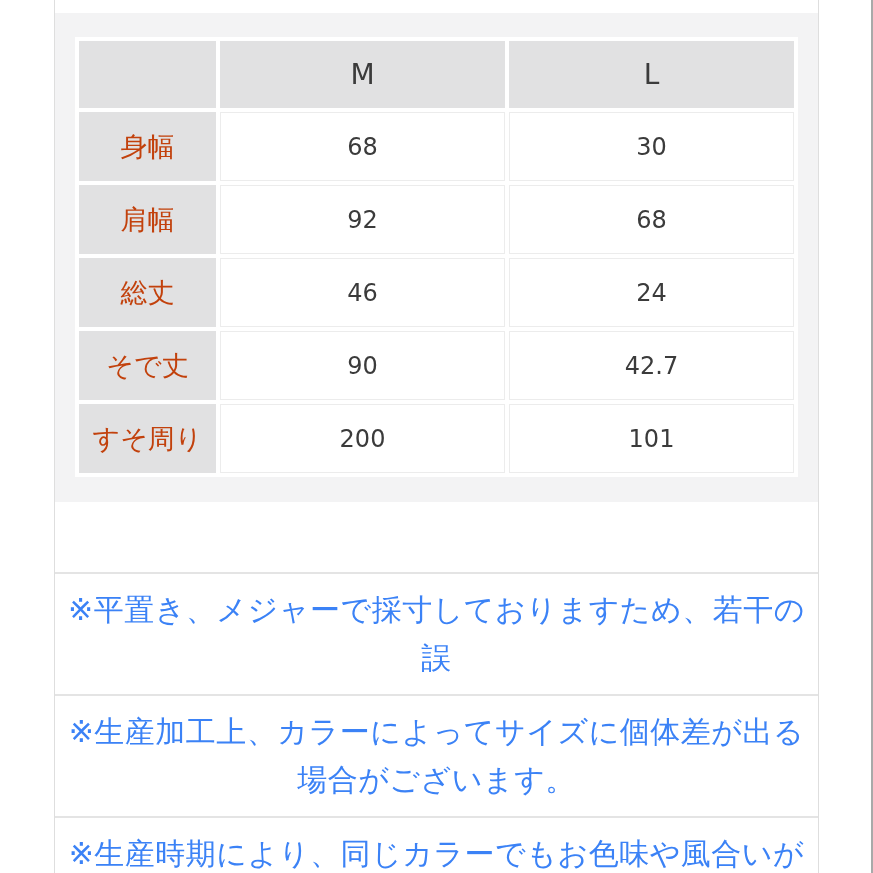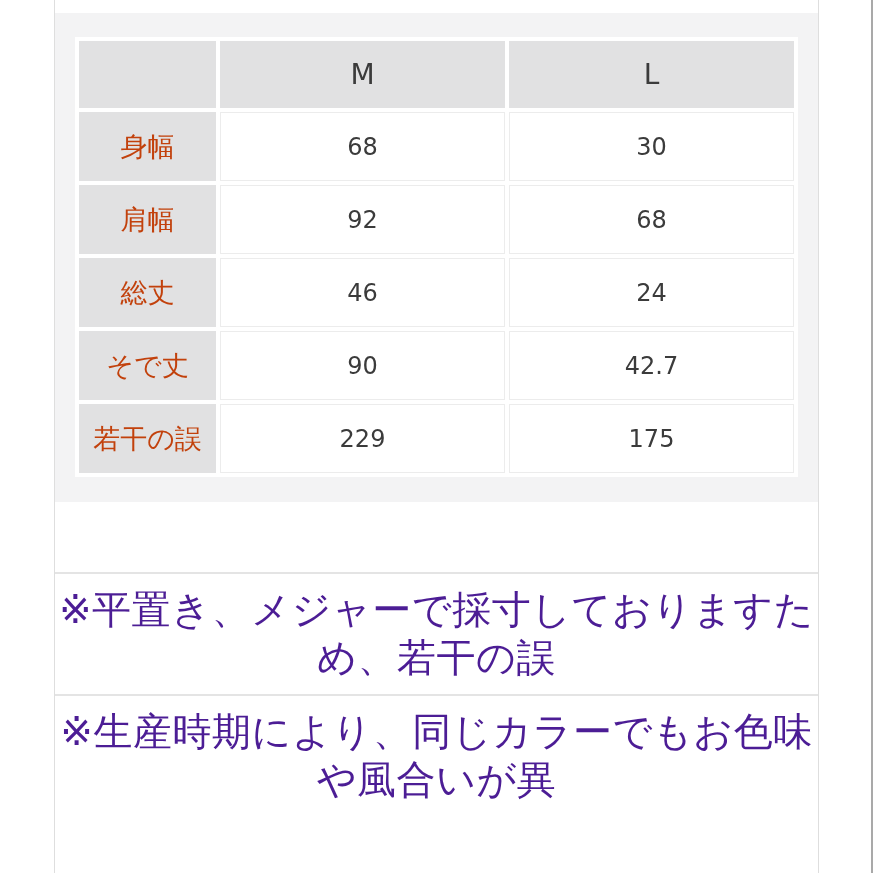--- a/index.html
+++ b/index.html
@@ -83,23 +83,23 @@
   }
   .notes {
     background: #ffffff;
   }
   .note {
     border-top: 2px solid #e4e4e4;
     padding: 12px 0;
     text-align: center;
   }
   .note-line {
-    font-size: 39px;
+    font-size: 30px;
     line-height: 48px;
-    color: #4c1d95;
+    color: #3b82f6;
     letter-spacing: 0.5px;
   }
 </style>
 </head>
 <body>
 
 <div class="page-right-edge"></div>
 
 <div class="card">
   <div class="card-top-spacer"></div>
@@ -133,31 +133,35 @@
             <th class="label-cell">総丈</th>
             <td class="value-cell">46</td>
             <td class="value-cell">24</td>
           </tr>
           <tr>
             <th class="label-cell">そで丈</th>
             <td class="value-cell">90</td>
             <td class="value-cell">42.7</td>
           </tr>
           <tr>
-            <th class="label-cell">若干の誤</th>
-            <td class="value-cell">229</td>
-            <td class="value-cell">175</td>
+            <th class="label-cell">すそ周り</th>
+            <td class="value-cell">200</td>
+            <td class="value-cell">101</td>
           </tr>
         </tbody>
     </table>
   </div>
 
   <div class="panel-notes-spacer"></div>
 
   <div class="notes">
       <div class="note">
         <div class="note-line">※平置き、メジャーで採寸しておりますため、若干の誤</div>
       </div>
       <div class="note">
+        <div class="note-line">※生産加工上、カラーによってサイズに個体差が出る</div>
+        <div class="note-line">場合がございます。</div>
+      </div>
+      <div class="note">
         <div class="note-line">※生産時期により、同じカラーでもお色味や風合いが異</div>
       </div>
     </div>
 </div>
 
 </body></html>

